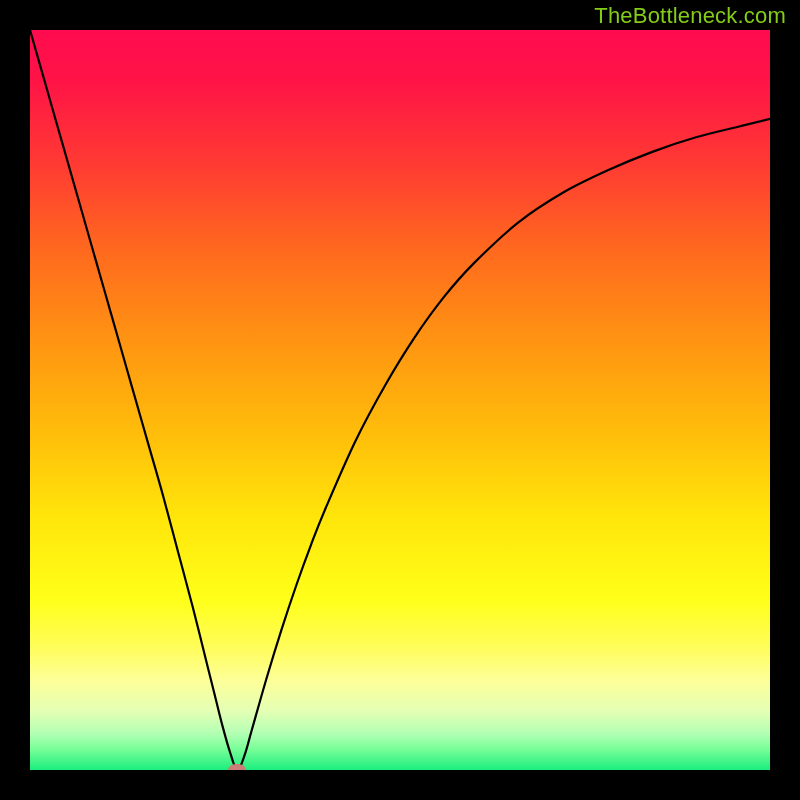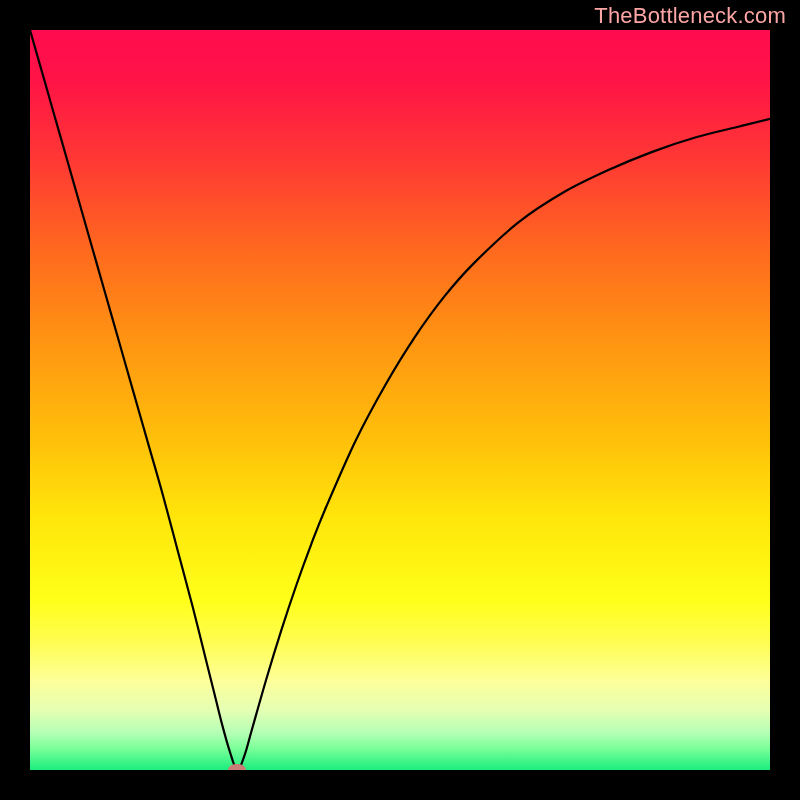--- a/index.html
+++ b/index.html
@@ -26,21 +26,21 @@
     overflow: hidden;
   }
   .gradient {
     position: absolute;
     inset: 0;
   }
   .watermark {
     position: absolute;
     top: 3px;
     right: 14px;
-    color: #fca5a5;
+    color: #84cc16;
     font-size: 22px;
     font-weight: 500;
     letter-spacing: 0.2px;
   }
   svg.curve {
     position: absolute;
     inset: 0;
   }
   .marker {
     position: absolute;

